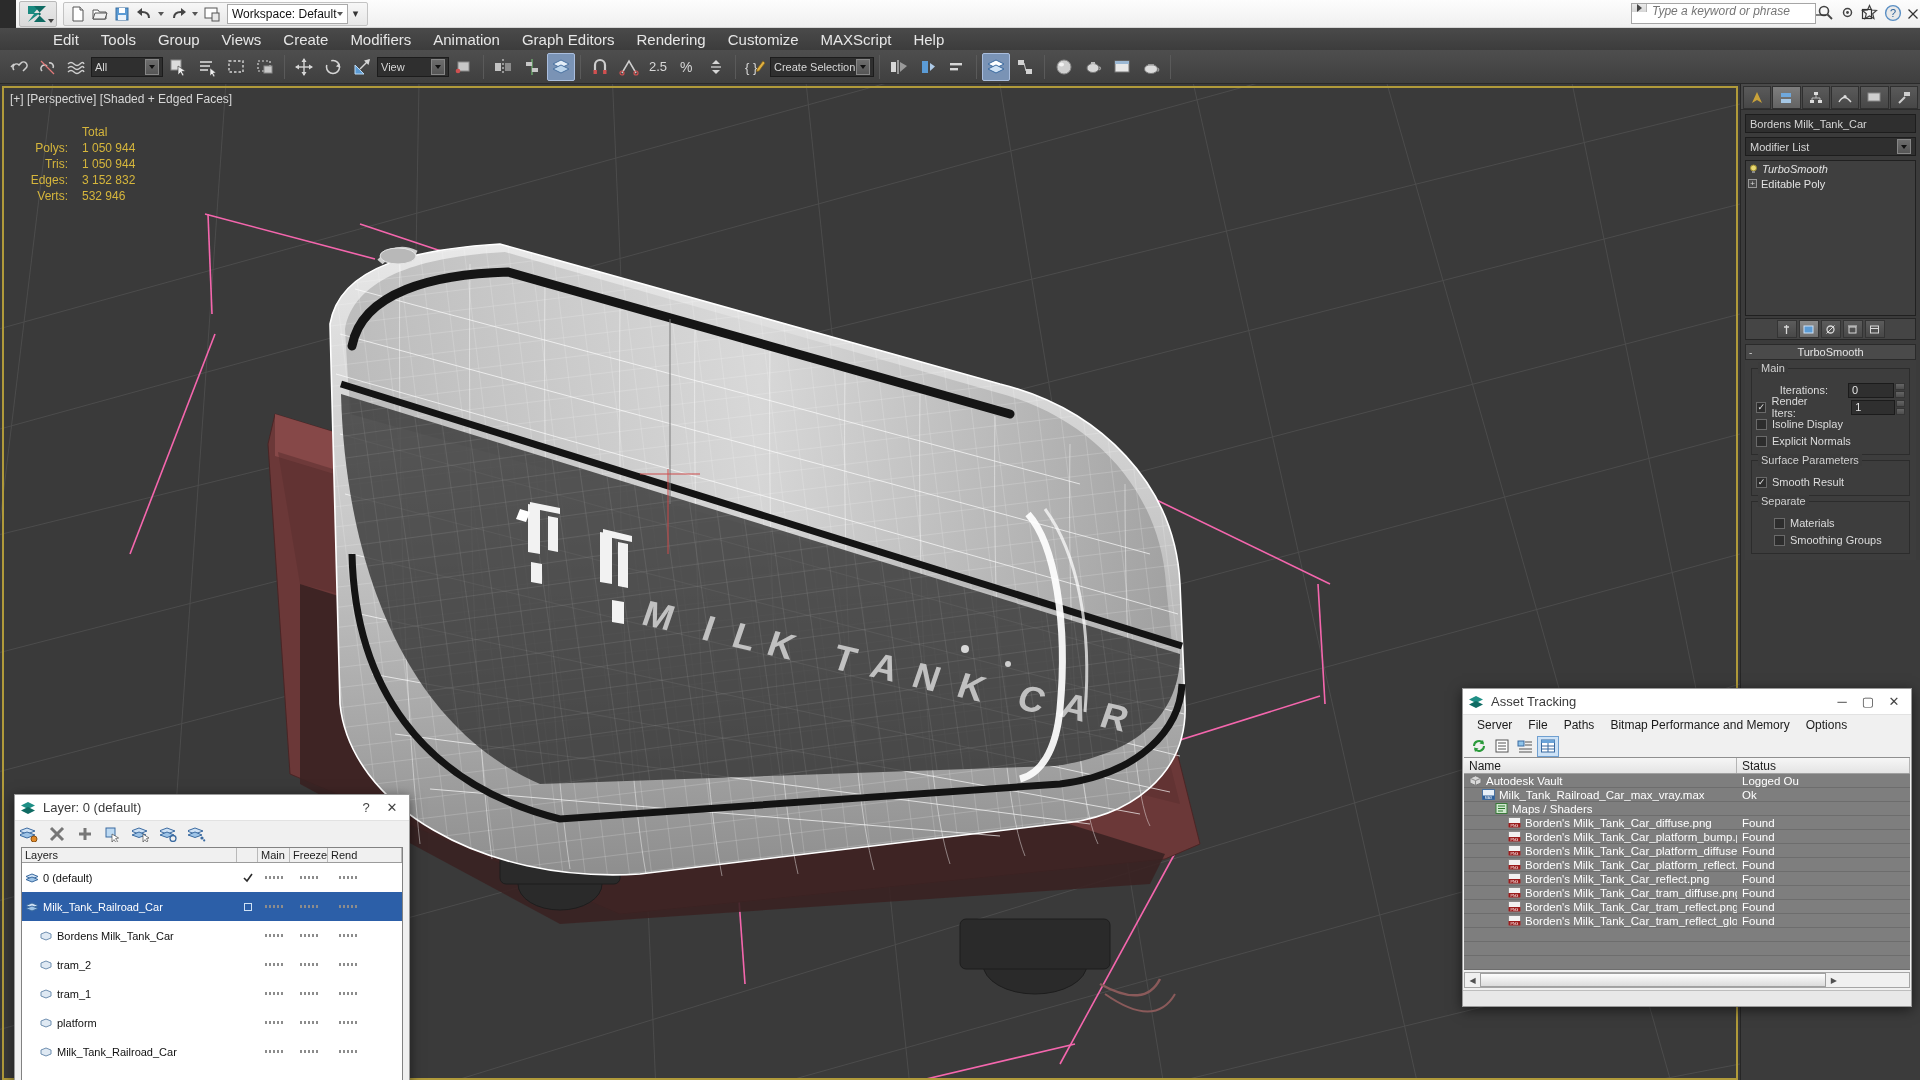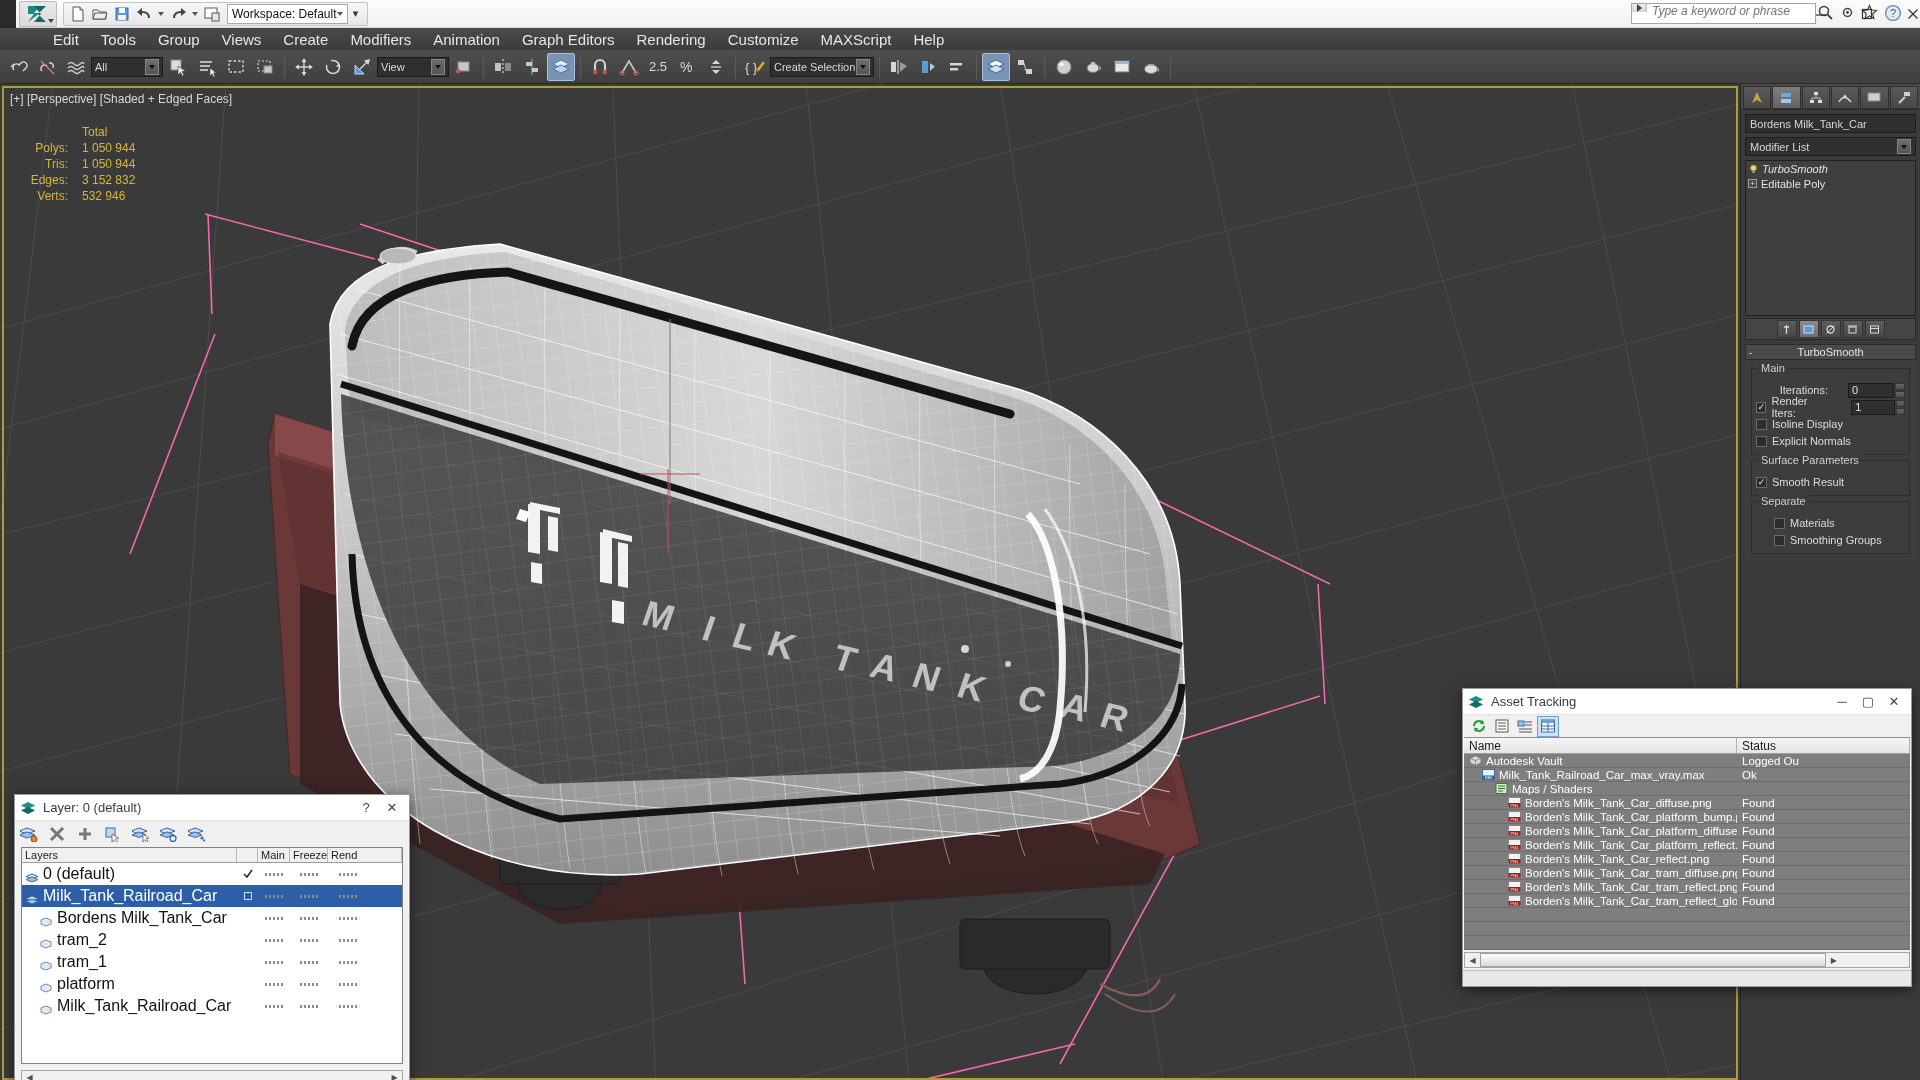--- a/index.html
+++ b/index.html
@@ -145,21 +145,21 @@
   .dlg-title .tbtn { width:26px;height:24px; display:flex;align-items:center;justify-content:center;
      font-size:13px; color:#444; }
 
   .layer-tools { height:26px; background:#f0f0f0; display:flex; align-items:center; padding:0 4px; gap:8px;}
   .ltbtn { width:20px;height:20px;display:flex;align-items:center;justify-content:center;}
 
   .lgrid { margin:0 6px 6px 6px; background:#fff; border:1px solid #828282; }
   .lhead { display:flex; height:15px; background:#f0f0f0; border-bottom:1px solid #9b9b9b;
      font-size:11px; color:#1c1c1c; }
   .lhead div { border-right:1px solid #b9b9b9; padding:1px 3px; overflow:hidden; white-space:nowrap;}
-  .lrow { display:flex; height:22px; font-size:16px; color:#111; align-items:center; }
+  .lrow { display:flex; height:29px; font-size:11px; color:#111; align-items:center; }
   .lrow.sel { background:#2c5fa8; color:#fff; }
   .lrow .c-name { width:215px; display:flex; align-items:center; padding-left:3px; overflow:hidden;
      white-space:nowrap; }
   .lrow .c-chk { width:21px; display:flex; align-items:center; justify-content:center;}
   .lrow .c-col { width:32px; display:flex; align-items:center; justify-content:center;}
   .dots { width:18px;height:3px; background:repeating-linear-gradient(90deg,#8c8c8c 0 2px,transparent 2px 4px);}
   .hsb { height:15px; margin:0 6px 6px 6px; background:#f0f0f0; border:1px solid #a5a5a5; display:flex;}
   .hsb .arr{ width:15px; display:flex;align-items:center;justify-content:center; font-size:8px; color:#505050;
      background:#f0f0f0;}
   .hsb .track{ flex:1; background:#f0f0f0; }
@@ -1122,20 +1122,27 @@
         </svg>
     </span>
     <span class="tt">Asset Tracking</span>
     <span class="tb2">
       <span class="tbtn">─</span>
       <span class="tbtn">▢</span>
       <span class="tbtn close">✕</span>
     </span>
   </div>
 
+  <div class="at-menu" id="at-menu">
+      <div>Server</div>
+      <div>File</div>
+      <div>Paths</div>
+      <div>Bitmap Performance and Memory</div>
+      <div>Options</div>
+    </div>
 
   <div class="at-tools">
     <div class="atb">
       <svg width="16" height="16" viewBox="0 0 16 16">
           <path d="M3 8a5 5 0 019-3" stroke="#2a9a3a" stroke-width="2" fill="none"></path>
         <polygon points="12,2 13,6.5 8.5,5.5" fill="#2a9a3a"></polygon>
         <path d="M13 8a5 5 0 01-9 3" stroke="#2a9a3a" stroke-width="2" fill="none"></path>
         <polygon points="4,14 3,9.5 7.5,10.5" fill="#2a9a3a"></polygon>
         </svg>
       </div>

